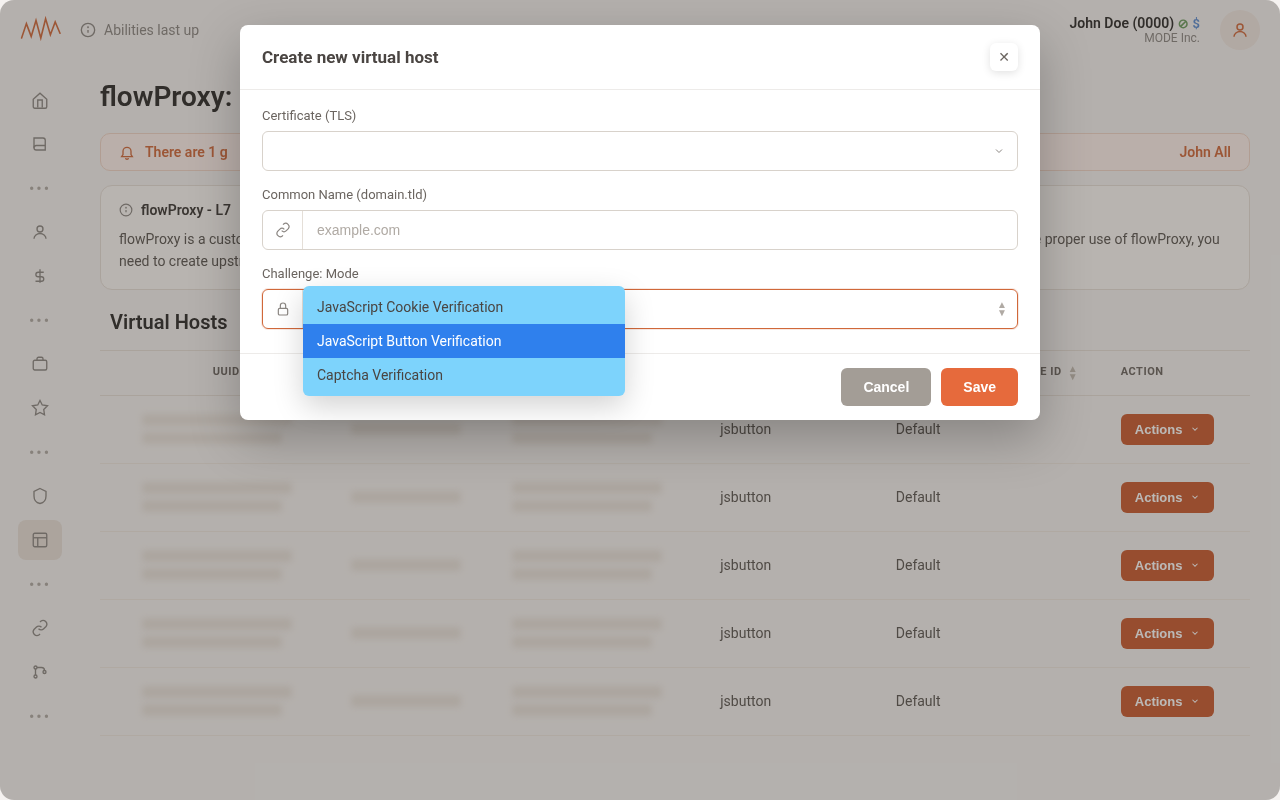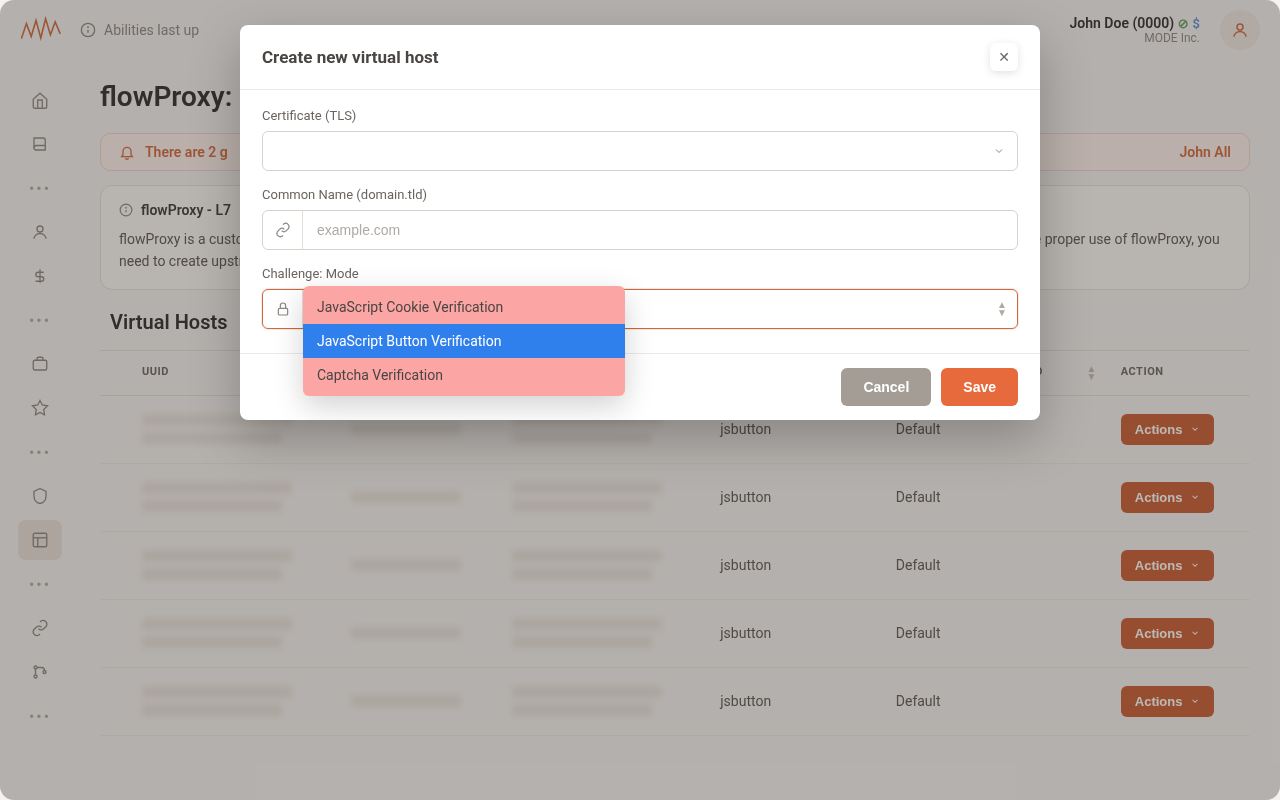--- a/index.html
+++ b/index.html
@@ -169,21 +169,21 @@
   text-align: left;
   font-size: 11px;
   font-weight: 700;
   letter-spacing: 0.5px;
   color: #6b6560;
   padding: 14px 12px;
   border-top: 1px solid #e5ddd6;
   border-bottom: 1px solid #e5ddd6;
   vertical-align: top;
 }
-.table thead th .th-row { display: flex; align-items: flex-start; justify-content: space-between; gap: 6px; }
+.table thead th .th-row { display: flex; align-items: flex-start; justify-content: center; gap: 6px; }
 .sort-icon { color: #c0b9b0; font-size: 10px; line-height: 8px; }
 .table tbody td {
   padding: 18px 12px;
   border-bottom: 1px solid #eee6df;
   font-size: 14px;
   color: #5a5550;
   vertical-align: middle;
 }
 .blur-cell {
   background: #e8e1da;
@@ -320,21 +320,21 @@
 }
 .btn-cancel { background: #a39d96; color: #fff; margin-left: 8px; }
 .btn-save { background: #e66a3c; color: #fff; }
 
 
 .dropdown-panel {
   position: absolute;
   left: 303px;
   top: 286px;
   width: 322px;
-  background: #fca5a5;
+  background: #7dd3fc;
   border-radius: 6px;
   box-shadow: 0 10px 30px rgba(0,0,0,0.18);
   z-index: 20;
   padding: 4px 0;
 }
 .dropdown-option {
   padding: 9px 14px;
   font-size: 14px;
   color: #4a4542;
   cursor: pointer;
@@ -453,21 +453,21 @@
   </div>
 
   <div class="main">
     <h1 class="page-title">flowProxy:</h1>
 
     <div class="alert-bar">
       <div class="alert-left">
         <svg viewBox="0 0 24 24">
             <path d="M18 16v-5a6 6 0 10-12 0v5l-2 3h16zM10 21a2 2 0 004 0"></path>
           </svg>
-        <span>There are 2 g</span>
+        <span>There are 1 g</span>
       </div>
       <a href="#" class="view-all">John All</a>
     </div>
 
     <div class="info-card">
       <div class="info-card-title">
         <svg viewBox="0 0 24 24" stroke-width="2">
             <circle cx="12" cy="12" r="10"></circle>
             <line x1="12" y1="16" x2="12" y2="12"></line>
             <circle cx="12" cy="8" r="0.5" fill="#8b8682"></circle>

